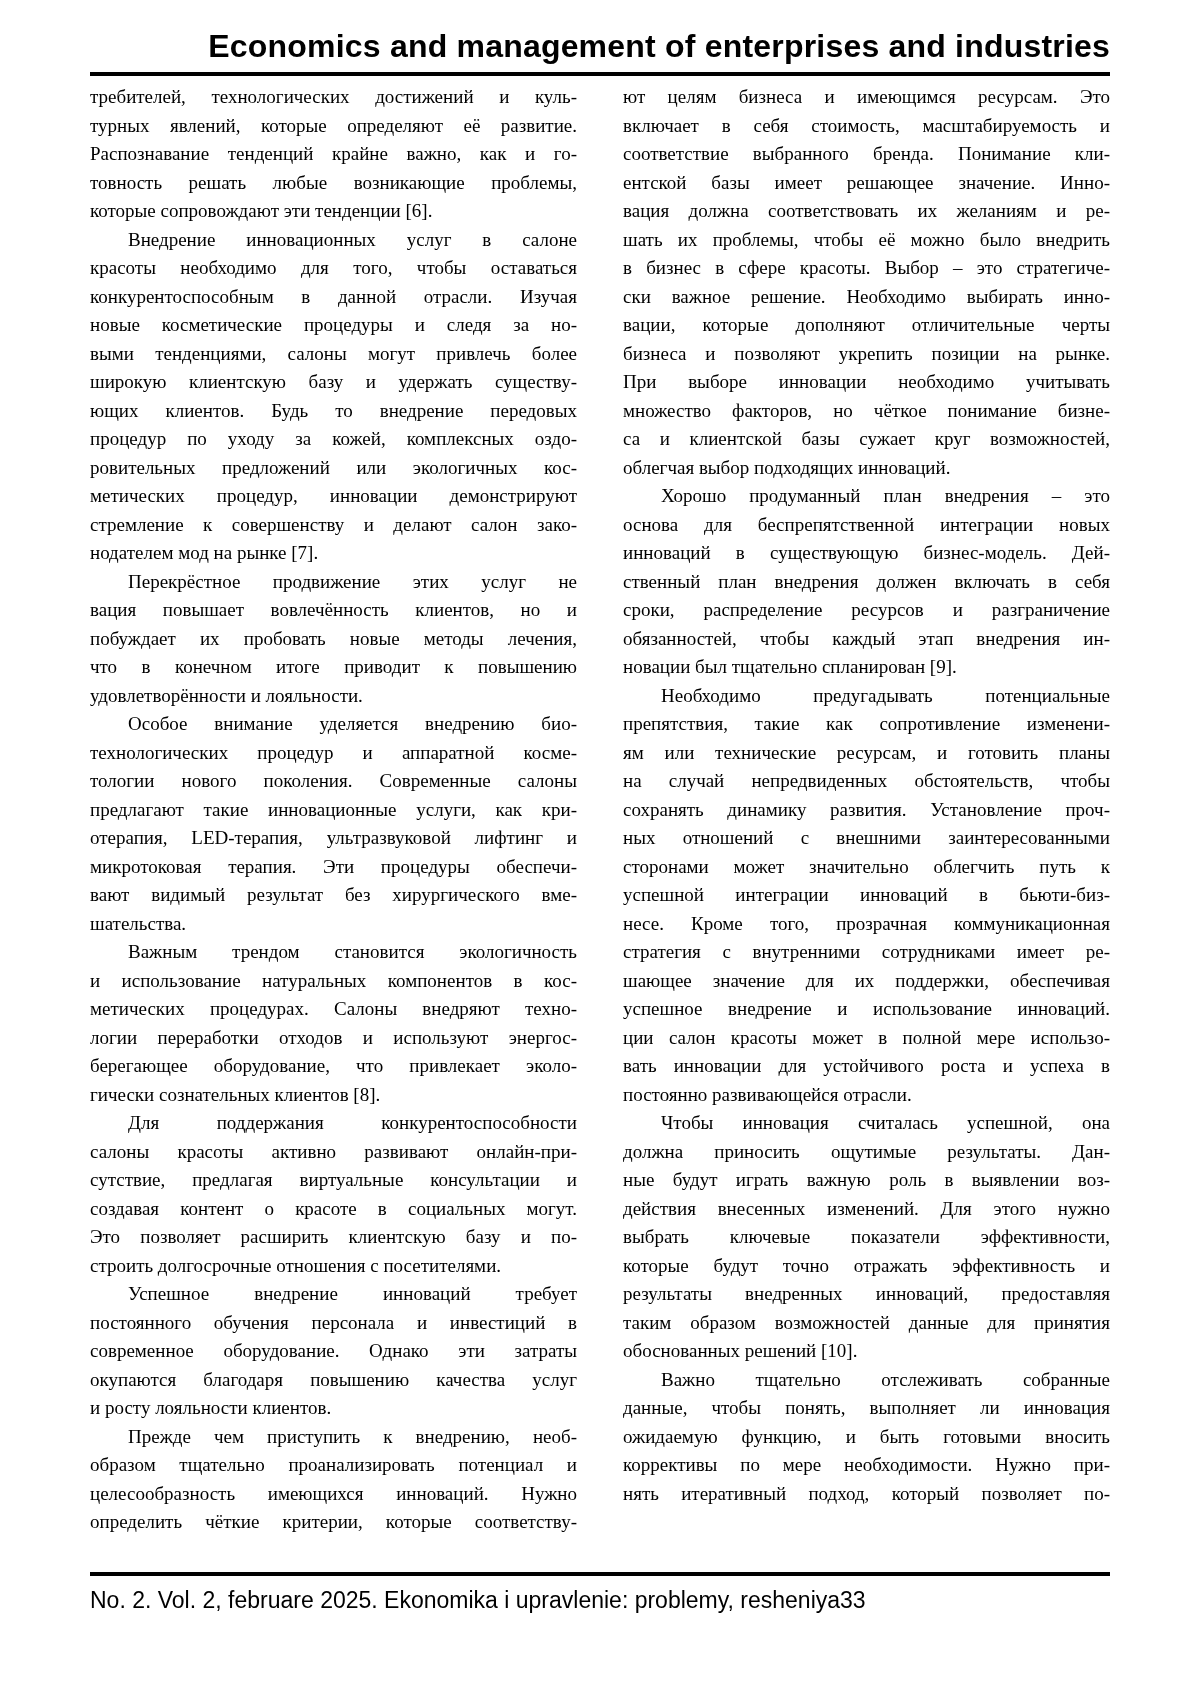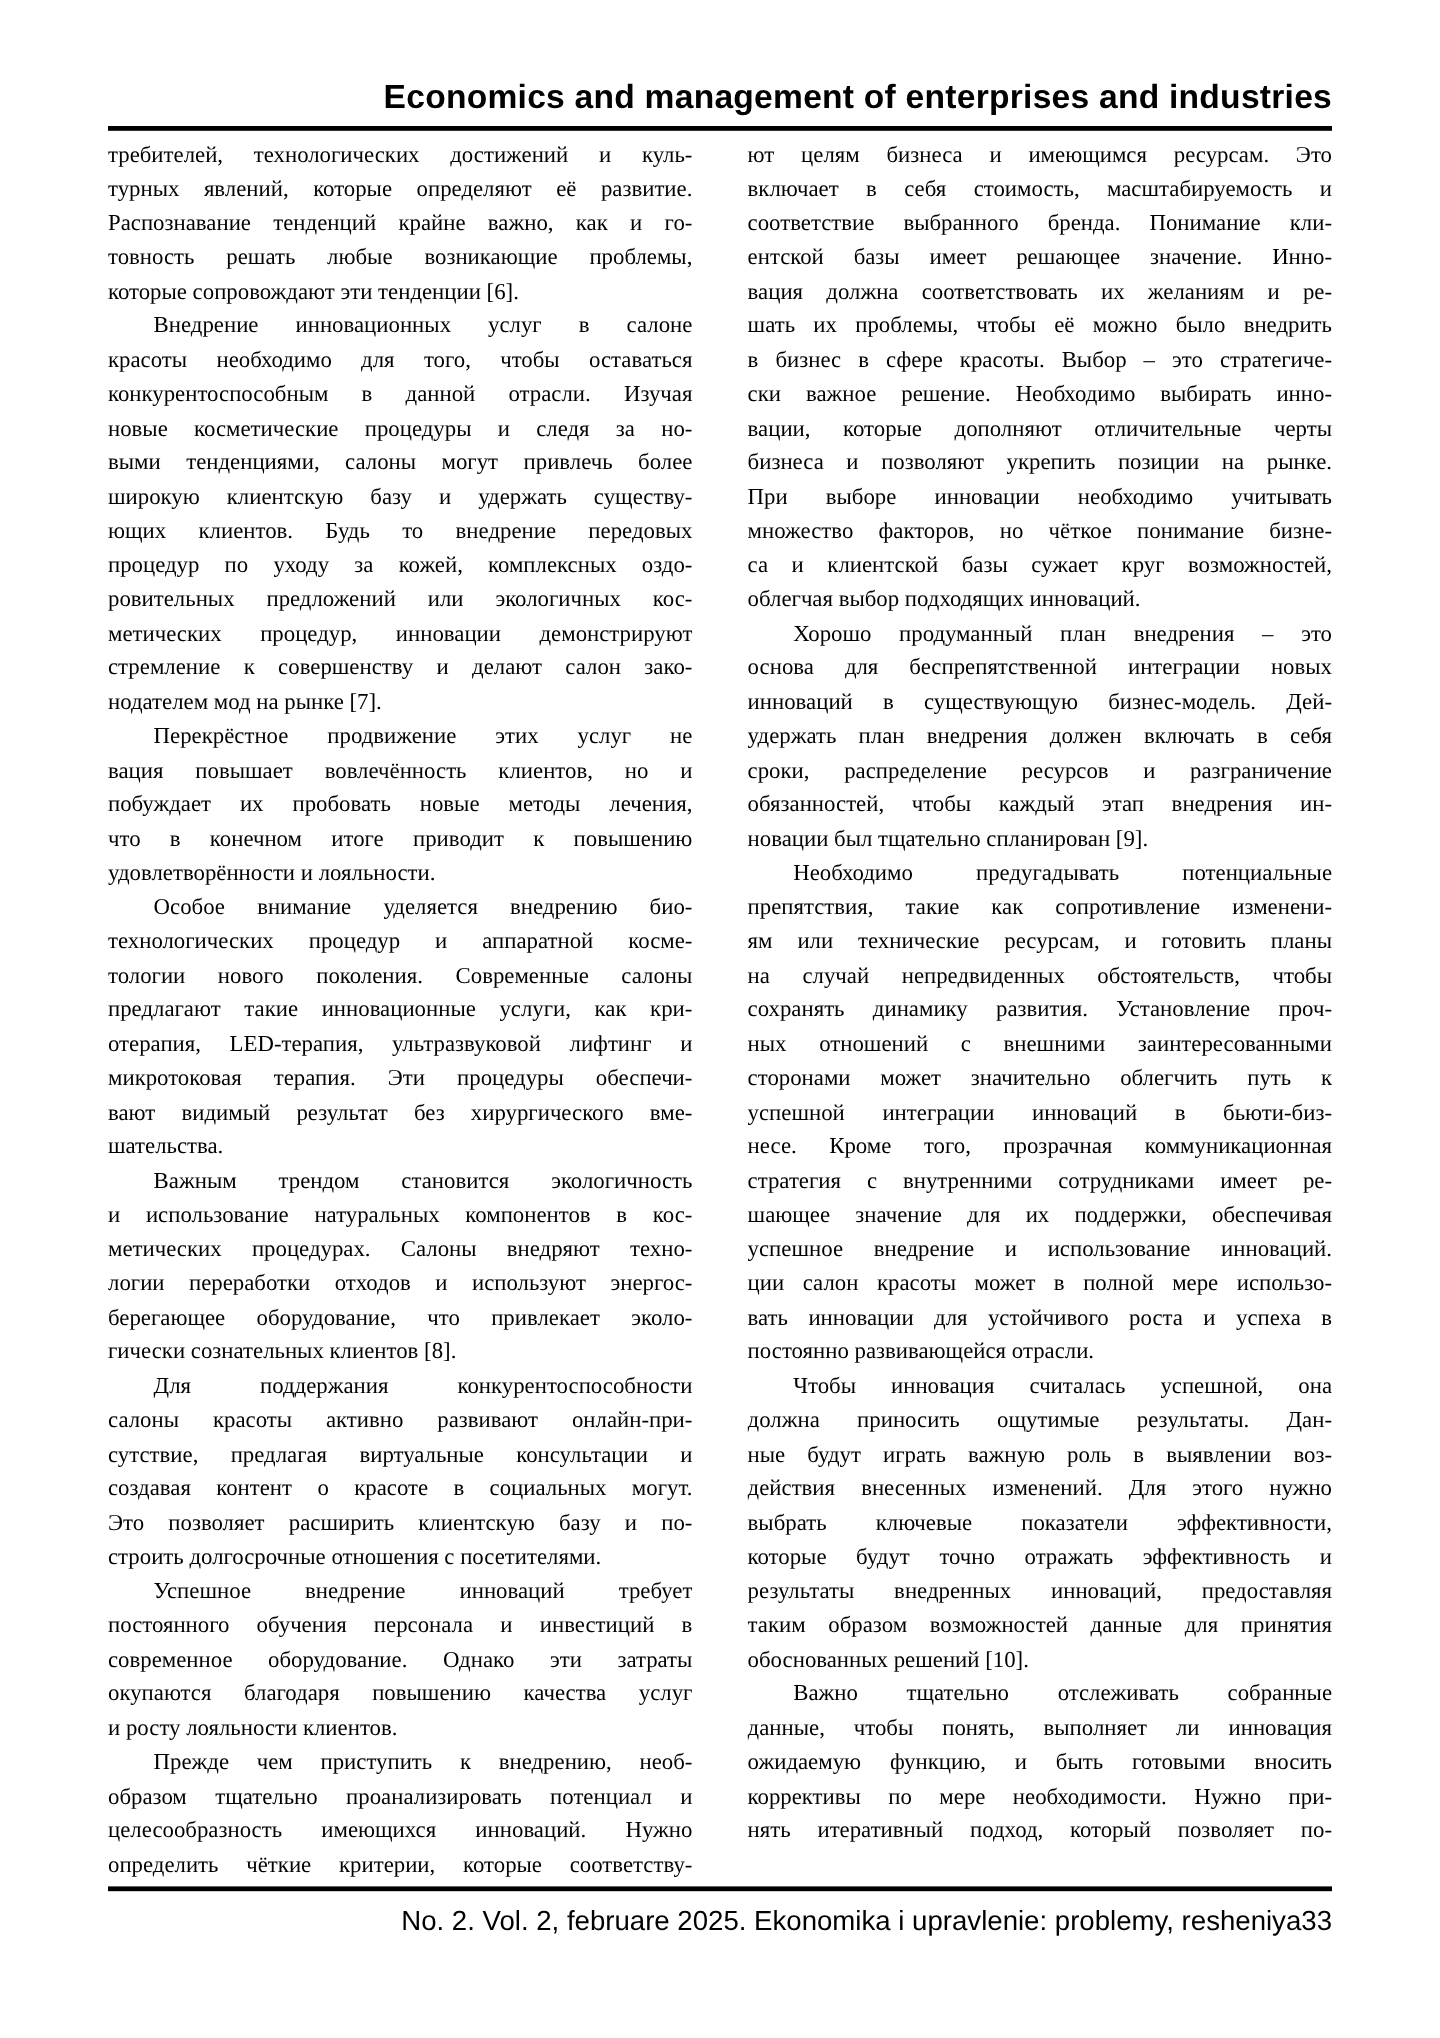--- a/index.html
+++ b/index.html
@@ -12,25 +12,25 @@
   }
   .page {
     position: relative;
     width: 1200px;
     height: 1698px;
     box-sizing: border-box;
     padding: 0 90px;
     overflow: hidden;
   }
   .running-head {
-    padding-top: 64px;
+    padding-top: 27px;
     text-align: right;
     font-family: "Liberation Sans", sans-serif;
     font-weight: bold;
-    font-size: 28px;
+    font-size: 32px;
     line-height: 1.2;
     letter-spacing: 0.2px;
   }
   .head-rule {
     height: 4px;
     background: #000;
     margin-top: 7px;
   }
   .content {
     display: flex;
@@ -64,21 +64,21 @@
     top: 1572px;
     height: 4px;
     background: #000;
   }
   .footer {
     position: absolute;
     left: 90px;
     right: 90px;
     top: 1586px;
     display: flex;
-    justify-content: flex-end;
+    justify-content: flex-start;
     align-items: baseline;
     font-family: "Liberation Sans", sans-serif;
     font-size: 23px;
     line-height: 1.3;
   }
 </style>
 </head>
 <body>
 
 <div class="page">
@@ -171,21 +171,21 @@
           <div class="line">бизнеса и позволяют укрепить позиции на рынке.</div>
           <div class="line">При выборе инновации необходимо учитывать</div>
           <div class="line">множество факторов, но чёткое понимание бизне-</div>
           <div class="line">са и клиентской базы сужает круг возможностей,</div>
           <div class="line last">облегчая выбор подходящих инноваций.</div>
         </div>
         <div class="paragraph">
           <div class="line indent">Хорошо продуманный план внедрения – это</div>
           <div class="line">основа для беспрепятственной интеграции новых</div>
           <div class="line">инноваций в существующую бизнес-модель. Дей-</div>
-          <div class="line">удержать план внедрения должен включать в себя</div>
+          <div class="line">ственный план внедрения должен включать в себя</div>
           <div class="line">сроки, распределение ресурсов и разграничение</div>
           <div class="line">обязанностей, чтобы каждый этап внедрения ин-</div>
           <div class="line last">новации был тщательно спланирован [9].</div>
         </div>
         <div class="paragraph">
           <div class="line indent">Необходимо предугадывать потенциальные</div>
           <div class="line">препятствия, такие как сопротивление изменени-</div>
           <div class="line">ям или технические ресурсам, и готовить планы</div>
           <div class="line">на случай непредвиденных обстоятельств, чтобы</div>
           <div class="line">сохранять динамику развития. Установление проч-</div>

